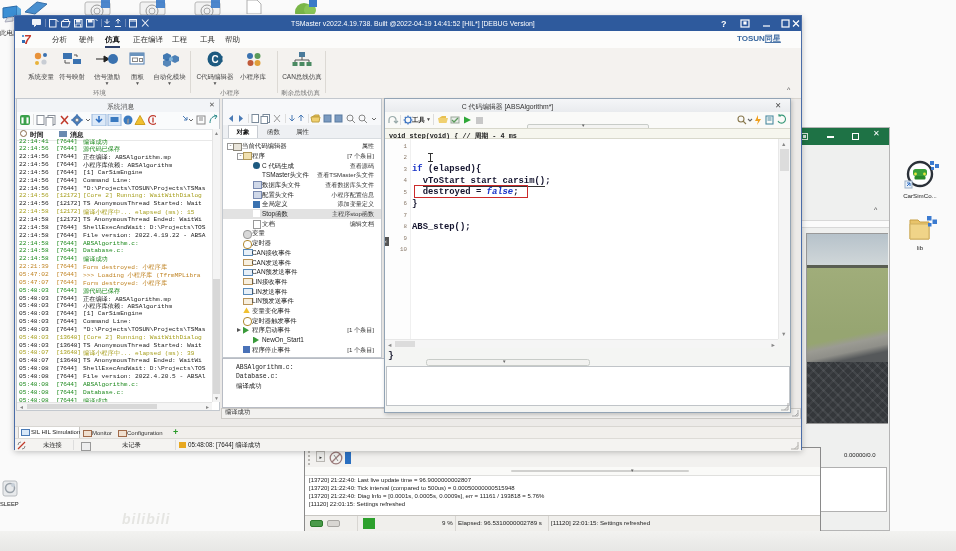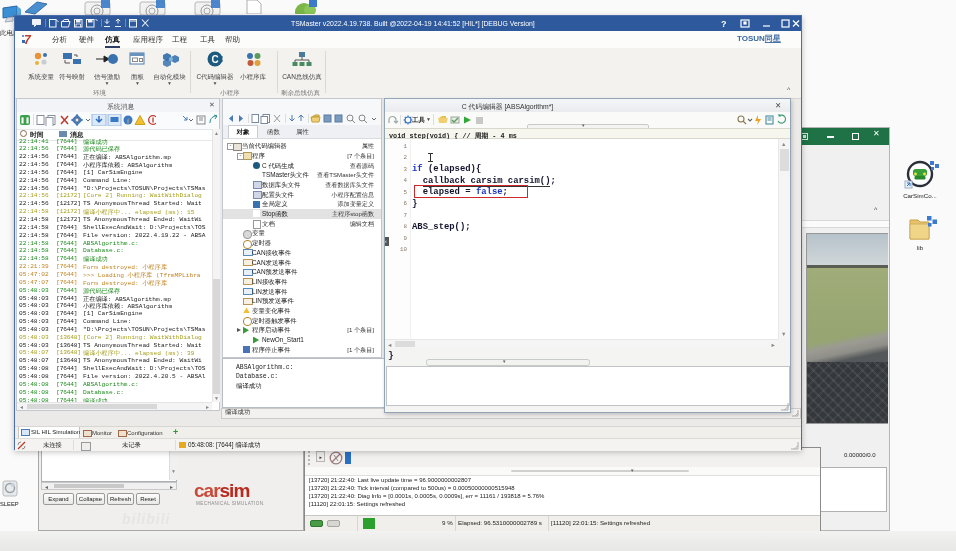--- a/index.html
+++ b/index.html
@@ -114,37 +114,20 @@
     <span class="abs" style="left:52px;top:0px;width:1px;height:15px;background:#d8d6d2;"></span>
     <span class="abs" style="left:58px;top:1.5px;width:12px;height:11px;background:#2ca02c;"></span>
     <span class="abs" style="left:137px;top:3px;font-size:6.2px;color:#222;">9 %</span>
     <span class="abs" style="left:150px;top:0px;width:1px;height:15px;background:#d8d6d2;"></span>
     <span class="abs" style="left:153px;top:3px;font-size:6.2px;color:#222;">Elapsed: 96.5310000002789 s</span>
     <span class="abs" style="left:243px;top:0px;width:1px;height:15px;background:#d8d6d2;"></span>
     <span class="abs" style="left:246px;top:3px;font-size:6.2px;color:#222;">[11120] 22:01:15: Settings refreshed</span>
   </div>
 </div>
 
-<div class="abs" id="leftwin" style="left:38px;top:445px;width:266px;height:86px;background:#f0efed;border:1px solid #a8a8a8;box-sizing:border-box;">
-  <div class="abs" style="left:2px;top:0px;width:136px;height:36px;background:#fff;border:1px solid #a8b0b8;box-sizing:border-box;"></div>
-  <div class="abs" style="left:130px;top:2px;width:8px;height:32px;background:#f0f0f0;border-left:1px solid #ddd;">
-    <div class="abs" style="left:1px;top:20px;font-size:5px;color:#888;">▼</div>
-  </div>
-  <div class="abs" style="left:2px;top:36px;width:136px;height:8px;background:#f0f0f0;border:1px solid #c8c8c8;box-sizing:border-box;">
-    <span class="abs" style="left:2px;top:1px;font-size:5px;color:#666;">◄</span>
-    <span class="abs" style="left:12px;top:1px;width:70px;height:4px;background:#c8c8c8;"></span>
-    <span class="abs" style="right:2px;top:1px;font-size:5px;color:#666;">►</span>
-  </div>
-  <div class="abs" style="left:4px;top:47px;width:31px;height:12px;background:linear-gradient(#fdfdfd,#e8e8e6);border:1px solid #9a9a98;border-radius:2px;box-sizing:border-box;font-size:6px;color:#222;text-align:center;line-height:10px;">Expand</div>
-  <div class="abs" style="left:37px;top:47px;width:29px;height:12px;background:linear-gradient(#fdfdfd,#e8e8e6);border:1px solid #9a9a98;border-radius:2px;box-sizing:border-box;font-size:6px;color:#222;text-align:center;line-height:10px;">Collapse</div>
-  <div class="abs" style="left:68px;top:47px;width:27px;height:12px;background:linear-gradient(#fdfdfd,#e8e8e6);border:1px solid #9a9a98;border-radius:2px;box-sizing:border-box;font-size:6px;color:#222;text-align:center;line-height:10px;">Refresh</div>
-  <div class="abs" style="left:97px;top:47px;width:24px;height:12px;background:linear-gradient(#fdfdfd,#e8e8e6);border:1px solid #9a9a98;border-radius:2px;box-sizing:border-box;font-size:6px;color:#222;text-align:center;line-height:10px;">Reset</div>
-  <div class="abs" style="left:155px;top:34px;font-size:19px;font-weight:bold;color:#b82a20;letter-spacing:-1px;font-family:'Liberation Sans',sans-serif;"><span style="color:#c84a3a;">car</span>sim</div>
-  <div class="abs" style="left:157px;top:55px;font-size:4.6px;color:#8a8a8a;letter-spacing:0.4px;">MECHANICAL SIMULATION.</div>
-</div>
 
 <div class="abs" id="tsmaster" style="left:14px;top:15px;width:788px;height:435px;background:#eceae8;border:1px solid #4a6da8;box-sizing:border-box;box-shadow:0 2px 6px rgba(0,0,0,0.25);">
 
   <div class="abs" style="left:0;top:0;width:786px;height:15px;background:#2e5a9d;">
     <svg class="abs" style="left:16px;top:2px;" width="130" height="11" viewBox="0 0 130 11">
       <g stroke="#f0f3f8" stroke-width="1" fill="none">
         <path d="M1.5 1.5 h8 v5 h-4 l-2 2 v-2 h-2 z" fill="#f0f3f8"></path>
         <line x1="14.5" y1="1" x2="14.5" y2="9" stroke="#6d89b8"></line>
         <rect x="18.5" y="1.5" width="6.5" height="7.5"></rect>
             <path d="M25 1.5 l2.5 2.5"></path>
@@ -175,21 +158,21 @@
         <path d="M74 2.5 l6 6 m0 -6 l-6 6"></path>
       </g>
     </svg>
   </div>
 
   <div class="abs" style="left:0;top:15px;width:786px;height:17px;background:#fcfcfb;border-bottom:1px solid #e8e6e3;">
     <div class="abs" style="left:9px;top:2px;width:13px;height:13px;font-weight:bold;font-style:italic;font-size:12px;color:#c43b2e;">7<span class="abs" style="left:-2px;top:7px;width:3px;height:3px;background:#2e6db4;"></span><span class="abs" style="left:-2px;top:2px;width:2px;height:2px;background:#5a9ad4;"></span></div>
     <div class="abs" style="top:4px;left:37px;font-size:7.5px;color:#333;">分析</div>
     <div class="abs" style="top:4px;left:64px;font-size:7.5px;color:#333;">硬件</div>
     <div class="abs" style="top:4px;left:90px;font-size:7.5px;color:#111;font-weight:bold;border-bottom:2px solid #2c3e66;padding-bottom:1px;">仿真</div>
-    <div class="abs" style="top:4px;left:118px;font-size:7.5px;color:#333;">应用程序</div>
+    <div class="abs" style="top:4px;left:118px;font-size:7.5px;color:#333;">正在编译</div>
     <div class="abs" style="top:4px;left:157px;font-size:7.5px;color:#333;">工程</div>
     <div class="abs" style="top:4px;left:185px;font-size:7.5px;color:#333;">工具</div>
     <div class="abs" style="top:4px;left:210px;font-size:7.5px;color:#333;">帮助</div>
   </div>
 
   <div class="abs" style="left:0;top:32px;width:786px;height:50px;background:#f4f2ef;border-bottom:1px solid #d8d5d0;">
 
     <div class="abs" style="left:175px;top:3px;width:1px;height:42px;background:#dcd9d4;"></div>
     <div class="abs" style="left:262px;top:3px;width:1px;height:42px;background:#dcd9d4;"></div>
     <div class="abs" style="left:310px;top:3px;width:1px;height:42px;background:#dcd9d4;"></div>
@@ -617,23 +600,23 @@
       <span class="abs mono" style="left:4px;top:1.5px;font-size:6.8px;font-weight:bold;color:#222;white-space:pre;">void step(void) { // 周期 - 4 ms</span>
     </div>
 
     <div class="abs" style="left:0;top:40px;width:393px;height:200px;background:#fff;">
       <div class="abs" style="left:0;top:0;width:25px;height:200px;background:#fdfdfd;border-right:1px solid #f0f0f0;"></div>
       <div class="abs mono" style="left:8px;top:3.5px;width:14px;text-align:right;font-size:5.8px;color:#8a7a6a;">1</div>
       <div class="abs mono" style="left:8px;top:15.0px;width:14px;text-align:right;font-size:5.8px;color:#8a7a6a;">2</div>
       <div class="abs mono" style="left:8px;top:26.6px;width:14px;text-align:right;font-size:5.8px;color:#8a7a6a;">3</div>
       <div class="abs mono" style="left:27px;top:25.1px;font-size:8.9px;font-weight:bold;color:#14142e;white-space:pre;"><span style="color:#1a35c8;">if</span><span> (elapsed){</span></div>
       <div class="abs mono" style="left:8px;top:38.1px;width:14px;text-align:right;font-size:5.8px;color:#8a7a6a;">4</div>
-      <div class="abs mono" style="left:27px;top:36.6px;font-size:8.9px;font-weight:bold;color:#14142e;white-space:pre;"><span>  </span><span style="border-bottom:1px solid #333;">callback carsim carsim()</span><span>;</span></div>
+      <div class="abs mono" style="left:27px;top:36.6px;font-size:8.9px;font-weight:bold;color:#14142e;white-space:pre;"><span>  </span><span style="border-bottom:1px solid #333;">vToStart start carsim()</span><span>;</span></div>
       <div class="abs mono" style="left:8px;top:49.6px;width:14px;text-align:right;font-size:5.8px;color:#8a7a6a;">5</div>
-      <div class="abs mono" style="left:27px;top:48.1px;font-size:8.9px;font-weight:bold;color:#14142e;white-space:pre;"><span>  elapsed = </span><span style="color:#1a35c8;">false</span><span>;</span></div>
+      <div class="abs mono" style="left:27px;top:48.1px;font-size:8.9px;font-weight:bold;color:#14142e;white-space:pre;"><span>  destroyed = </span><span style="color:#1a35c8;font-style:italic;">false</span><span>;</span></div>
       <div class="abs mono" style="left:8px;top:61.1px;width:14px;text-align:right;font-size:5.8px;color:#8a7a6a;">6</div>
       <div class="abs mono" style="left:27px;top:59.6px;font-size:8.9px;font-weight:bold;color:#14142e;white-space:pre;"><span>}</span></div>
       <div class="abs mono" style="left:8px;top:72.7px;width:14px;text-align:right;font-size:5.8px;color:#8a7a6a;">7</div>
       <div class="abs mono" style="left:8px;top:84.2px;width:14px;text-align:right;font-size:5.8px;color:#8a7a6a;">8</div>
       <div class="abs mono" style="left:27px;top:82.7px;font-size:8.9px;font-weight:bold;color:#14142e;white-space:pre;"><span>ABS_step();</span></div>
       <div class="abs mono" style="left:8px;top:95.7px;width:14px;text-align:right;font-size:5.8px;color:#8a7a6a;">9</div>
       <div class="abs mono" style="left:8px;top:107.3px;width:14px;text-align:right;font-size:5.8px;color:#8a7a6a;">10</div>
 
       <div class="abs" style="left:43px;top:14px;width:5px;height:1px;background:#333;"></div>
       <div class="abs" style="left:45px;top:14px;width:1px;height:8px;background:#333;"></div>

